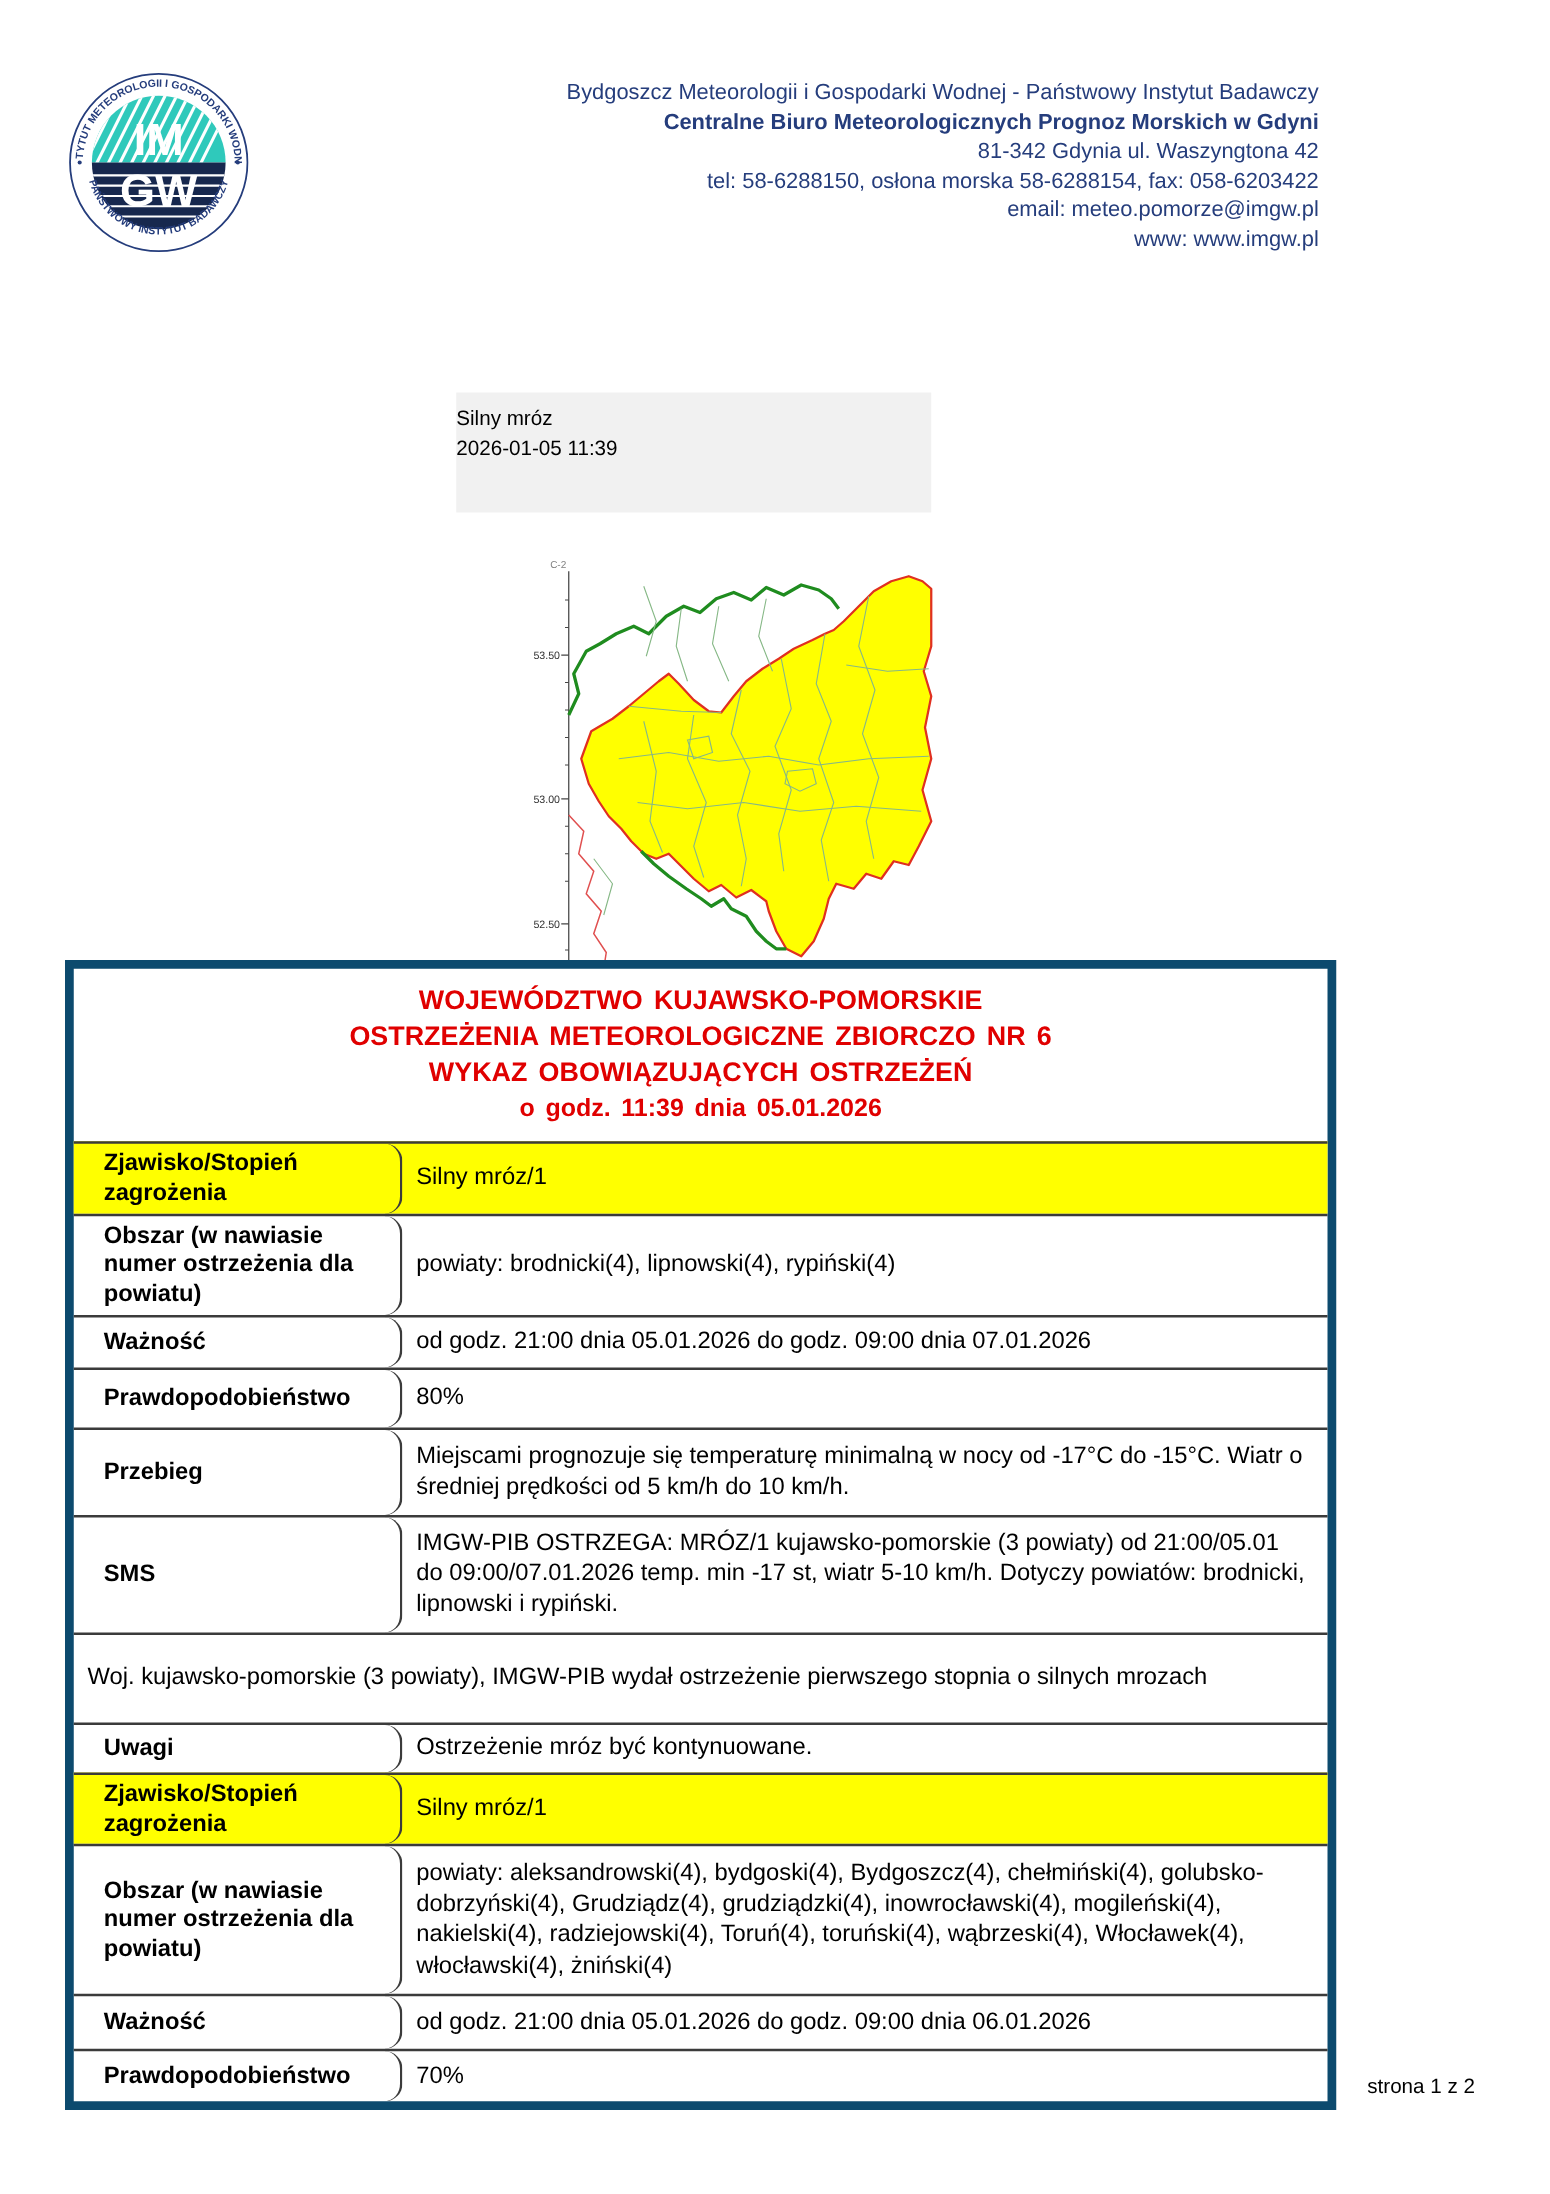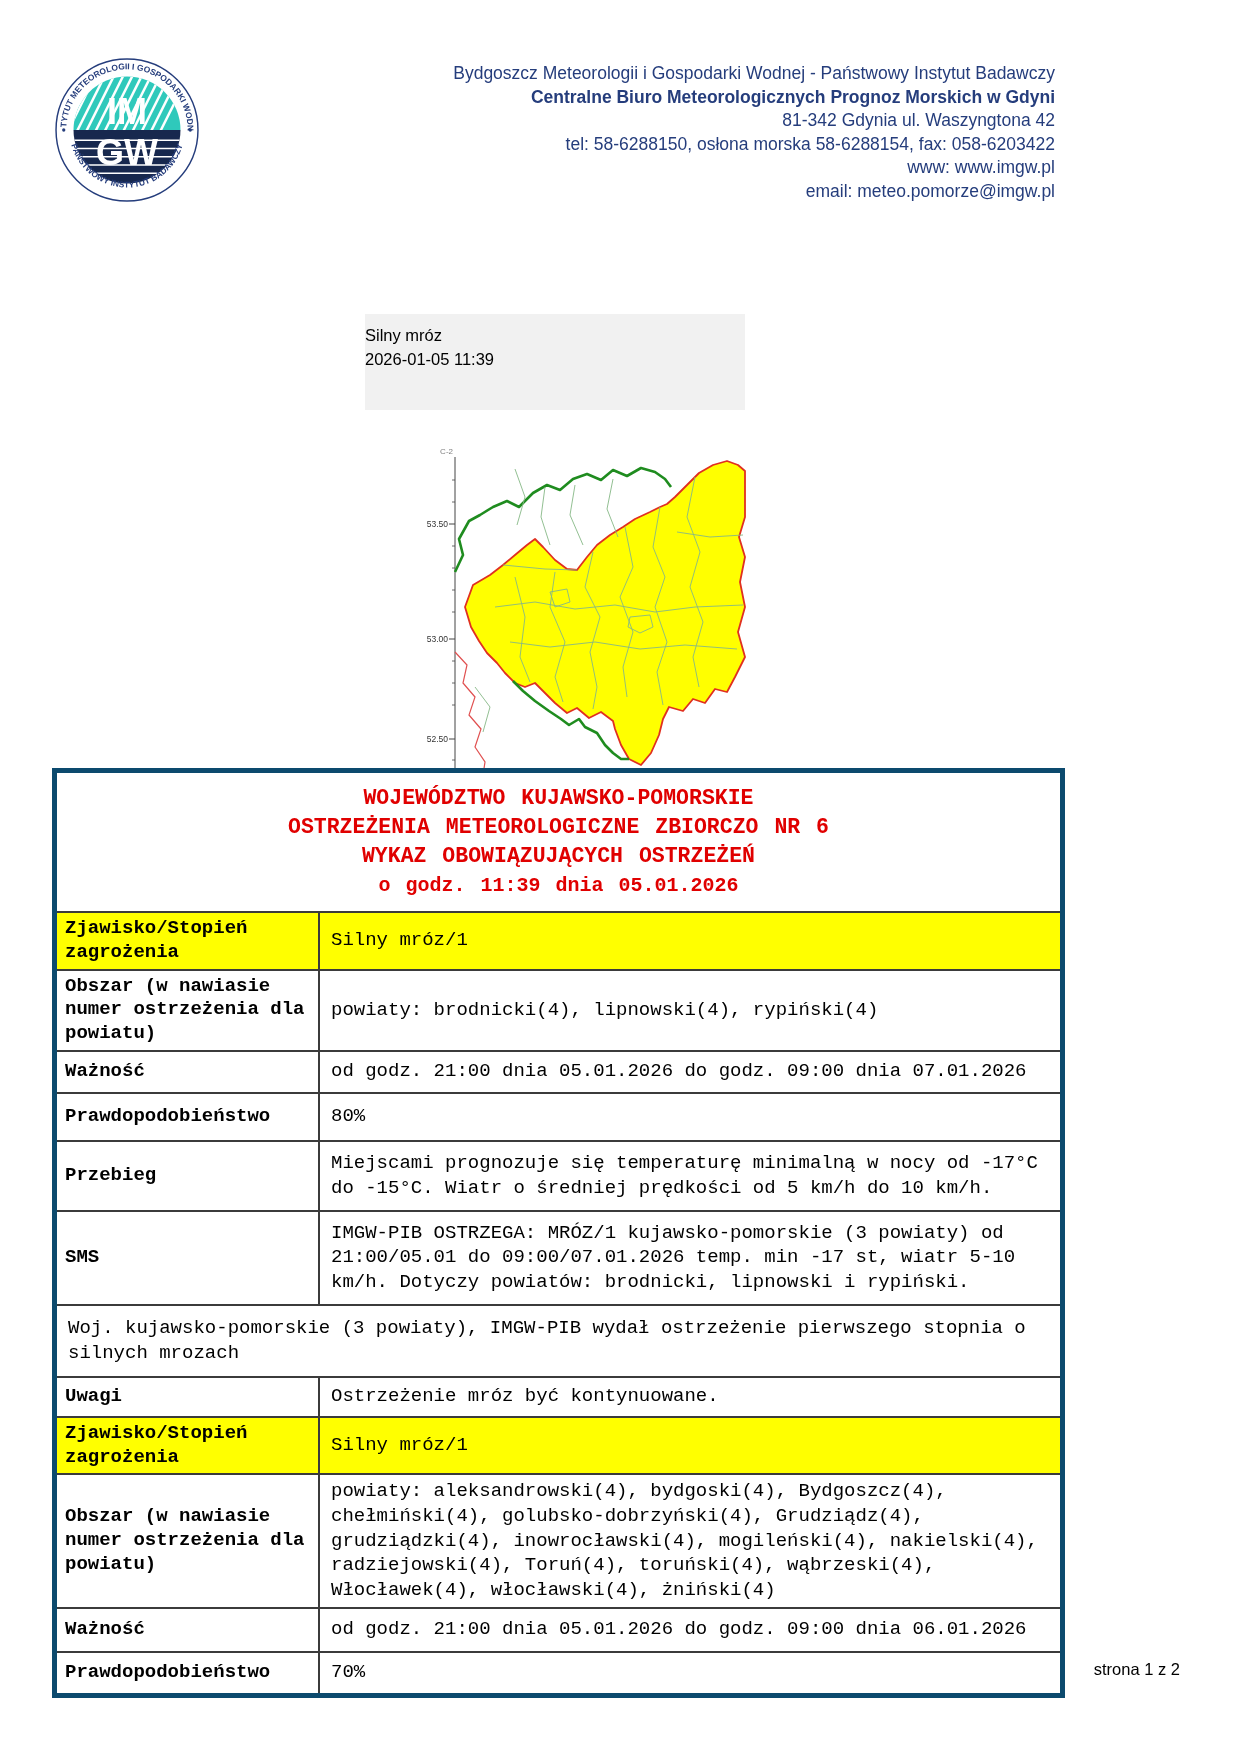--- a/index.html
+++ b/index.html
@@ -20,30 +20,30 @@
   .map-header{position:absolute;left:365px;top:314px;width:380px;height:96px;background:#f1f1f1;
               text-align:left;font-size:16.5px;line-height:24px;padding-top:9px;box-sizing:border-box;}
 
   
   .map-wrap{position:absolute;left:395px;top:413px;width:365px;height:355px;margin-top:34px;}
   .map-wrap svg{display:block;}
   .tick-label{font-family:"Liberation Sans", sans-serif;font-size:8.5px;fill:#333;}
   .corner-label{font-family:"Liberation Sans", sans-serif;font-size:8px;fill:#808080;}
 
   
-  .wtable{position:absolute;left:52px;top:768px;width:1003px;border:5px solid #0c4a6e;
-          font-family:Liberation Mono, monospace;font-size:19px;background:#fff;}
+  .wtable{position:absolute;left:52px;top:768px;width:1003px;border:7px solid #0c4a6e;
+          font-family:Liberation Sans, sans-serif;font-size:19px;background:#fff;}
   .t-title{min-height:138px;text-align:center;color:#e00000;font-weight:bold;
            padding-top:11px;box-sizing:border-box;}
   .t-title .tl{font-size:21.5px;line-height:29px;word-spacing:3px;}
   .t-title .tl4{font-size:20px;line-height:29px;}
   .t-row{display:flex;border-top:2px solid #3b3b3b;}
   .t-row.hl{background:#ffff00;}
   .t-label{width:263px;flex:0 0 263px;border-right:2px solid #3b3b3b;box-sizing:border-box;
-           display:flex;align-items:center;font-weight:bold;padding:4px 10px 4px 8px;line-height:1.25;}
+           display:flex;align-items:center;font-weight:bold;padding:4px 10px 4px 24px;line-height:1.25;border-radius:14px;}
   .t-value{flex:1;display:flex;align-items:center;padding:4px 14px 4px 11px;line-height:1.3;box-sizing:border-box;}
 
   
   .footer{position:absolute;top:1660px;right:60px;font-size:16.5px;color:#000;}
 </style>
 </head>
 <body>
 
 <div id="page">
 
@@ -95,22 +95,22 @@
       <circle cx="8.5" cy="70" r="1.6" fill="#253d7c"></circle>
       <circle cx="131.5" cy="70" r="1.6" fill="#253d7c"></circle>
     </svg>
   </div>
 
   <div class="org-block">
     <div>Bydgoszcz Meteorologii i Gospodarki Wodnej - Państwowy Instytut Badawczy</div>
     <div class="bold">Centralne Biuro Meteorologicznych Prognoz Morskich w Gdyni</div>
     <div>81-342 Gdynia ul. Waszyngtona 42</div>
     <div>tel: 58-6288150, osłona morska 58-6288154, fax: 058-6203422</div>
+    <div>email: meteo.pomorze@imgw.pl</div>
     <div>www: www.imgw.pl</div>
-    <div>email: meteo.pomorze@imgw.pl</div>
   </div>
 
 
   <div class="map-header">
     <div>Silny mróz</div>
     <div>2026-01-05 11:39</div>
   </div>
 
   <div class="map-wrap">
     <svg width="365" height="355" viewBox="0 0 365 355">

